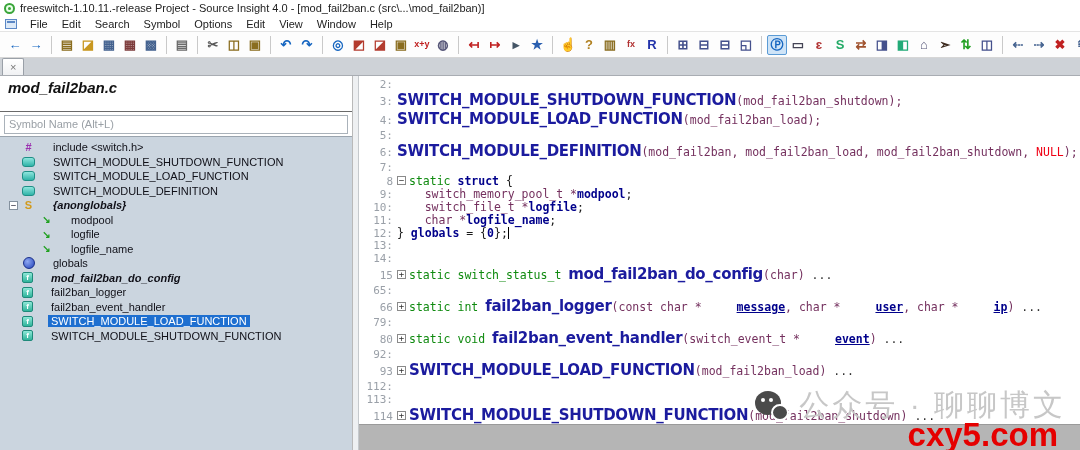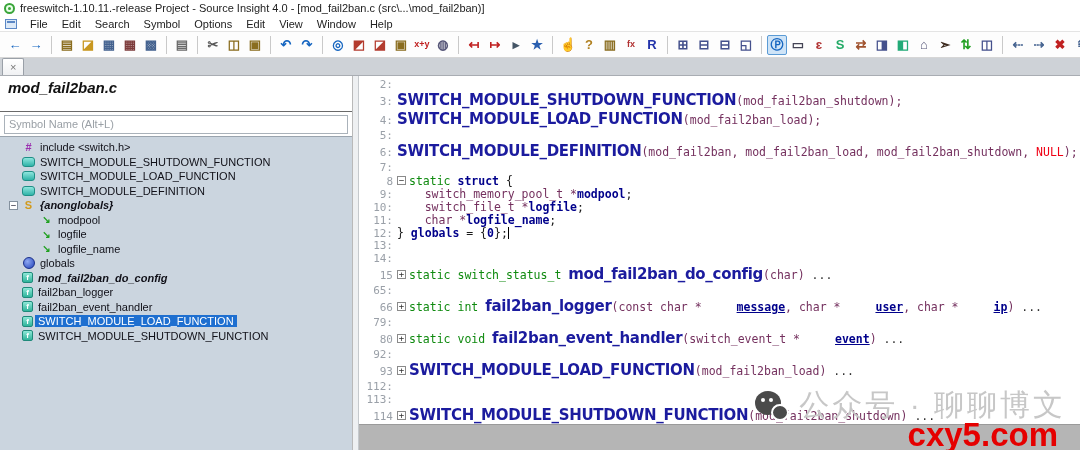--- a/index.html
+++ b/index.html
@@ -53,21 +53,21 @@
   .panel-title { font-size:15px; font-weight:bold; font-style:italic; color:#111;
     font-family:"Liberation Sans", sans-serif; }
   .symbol-search { height:24px; padding:2px 4px; background:#fff; }
   .symbol-search input { width:100%; height:19px; border:1px solid #aab2ba; font-size:11px;
     padding:0 4px; color:#333; font-family:"Liberation Sans", sans-serif; }
   .symbol-search input::placeholder { color:#9aa0a6; }
   .tree { flex:1; background:#cbd5df; border-top:1px solid #9aa4ae; padding-top:3px;
     overflow:hidden; position:relative; }
   .trow { display:flex; align-items:center; height:14.5px; font-size:11px; color:#101018;
     white-space:nowrap; cursor:default; }
-  .trow .lbl { padding:0 3px; }
+  .trow .lbl { padding:0 3px;margin-left:13px; }
   .trow .lbl.bold { font-weight:bold;font-style:italic; }
   .trow .lbl.sel { background:#1e6fd0; color:#fff; }
   .exp { width:9px; height:9px; border:1px solid #84919e; background:#fff; font-size:9px;
     line-height:7px; text-align:center; color:#334; margin-right:4px; flex:none;
     font-family:"DejaVu Sans Mono", monospace; }
   .ti { width:13px; height:12px; margin-right:2px; flex:none; display:inline-flex;
     align-items:center; justify-content:center; }
   .ti-include::before { content:"#"; color:#9b30b0; font-weight:bold; font-size:11px; }
   .ti-macro { }
   .ti-macro::after { content:""; width:11px; height:8px; border-radius:3px;

